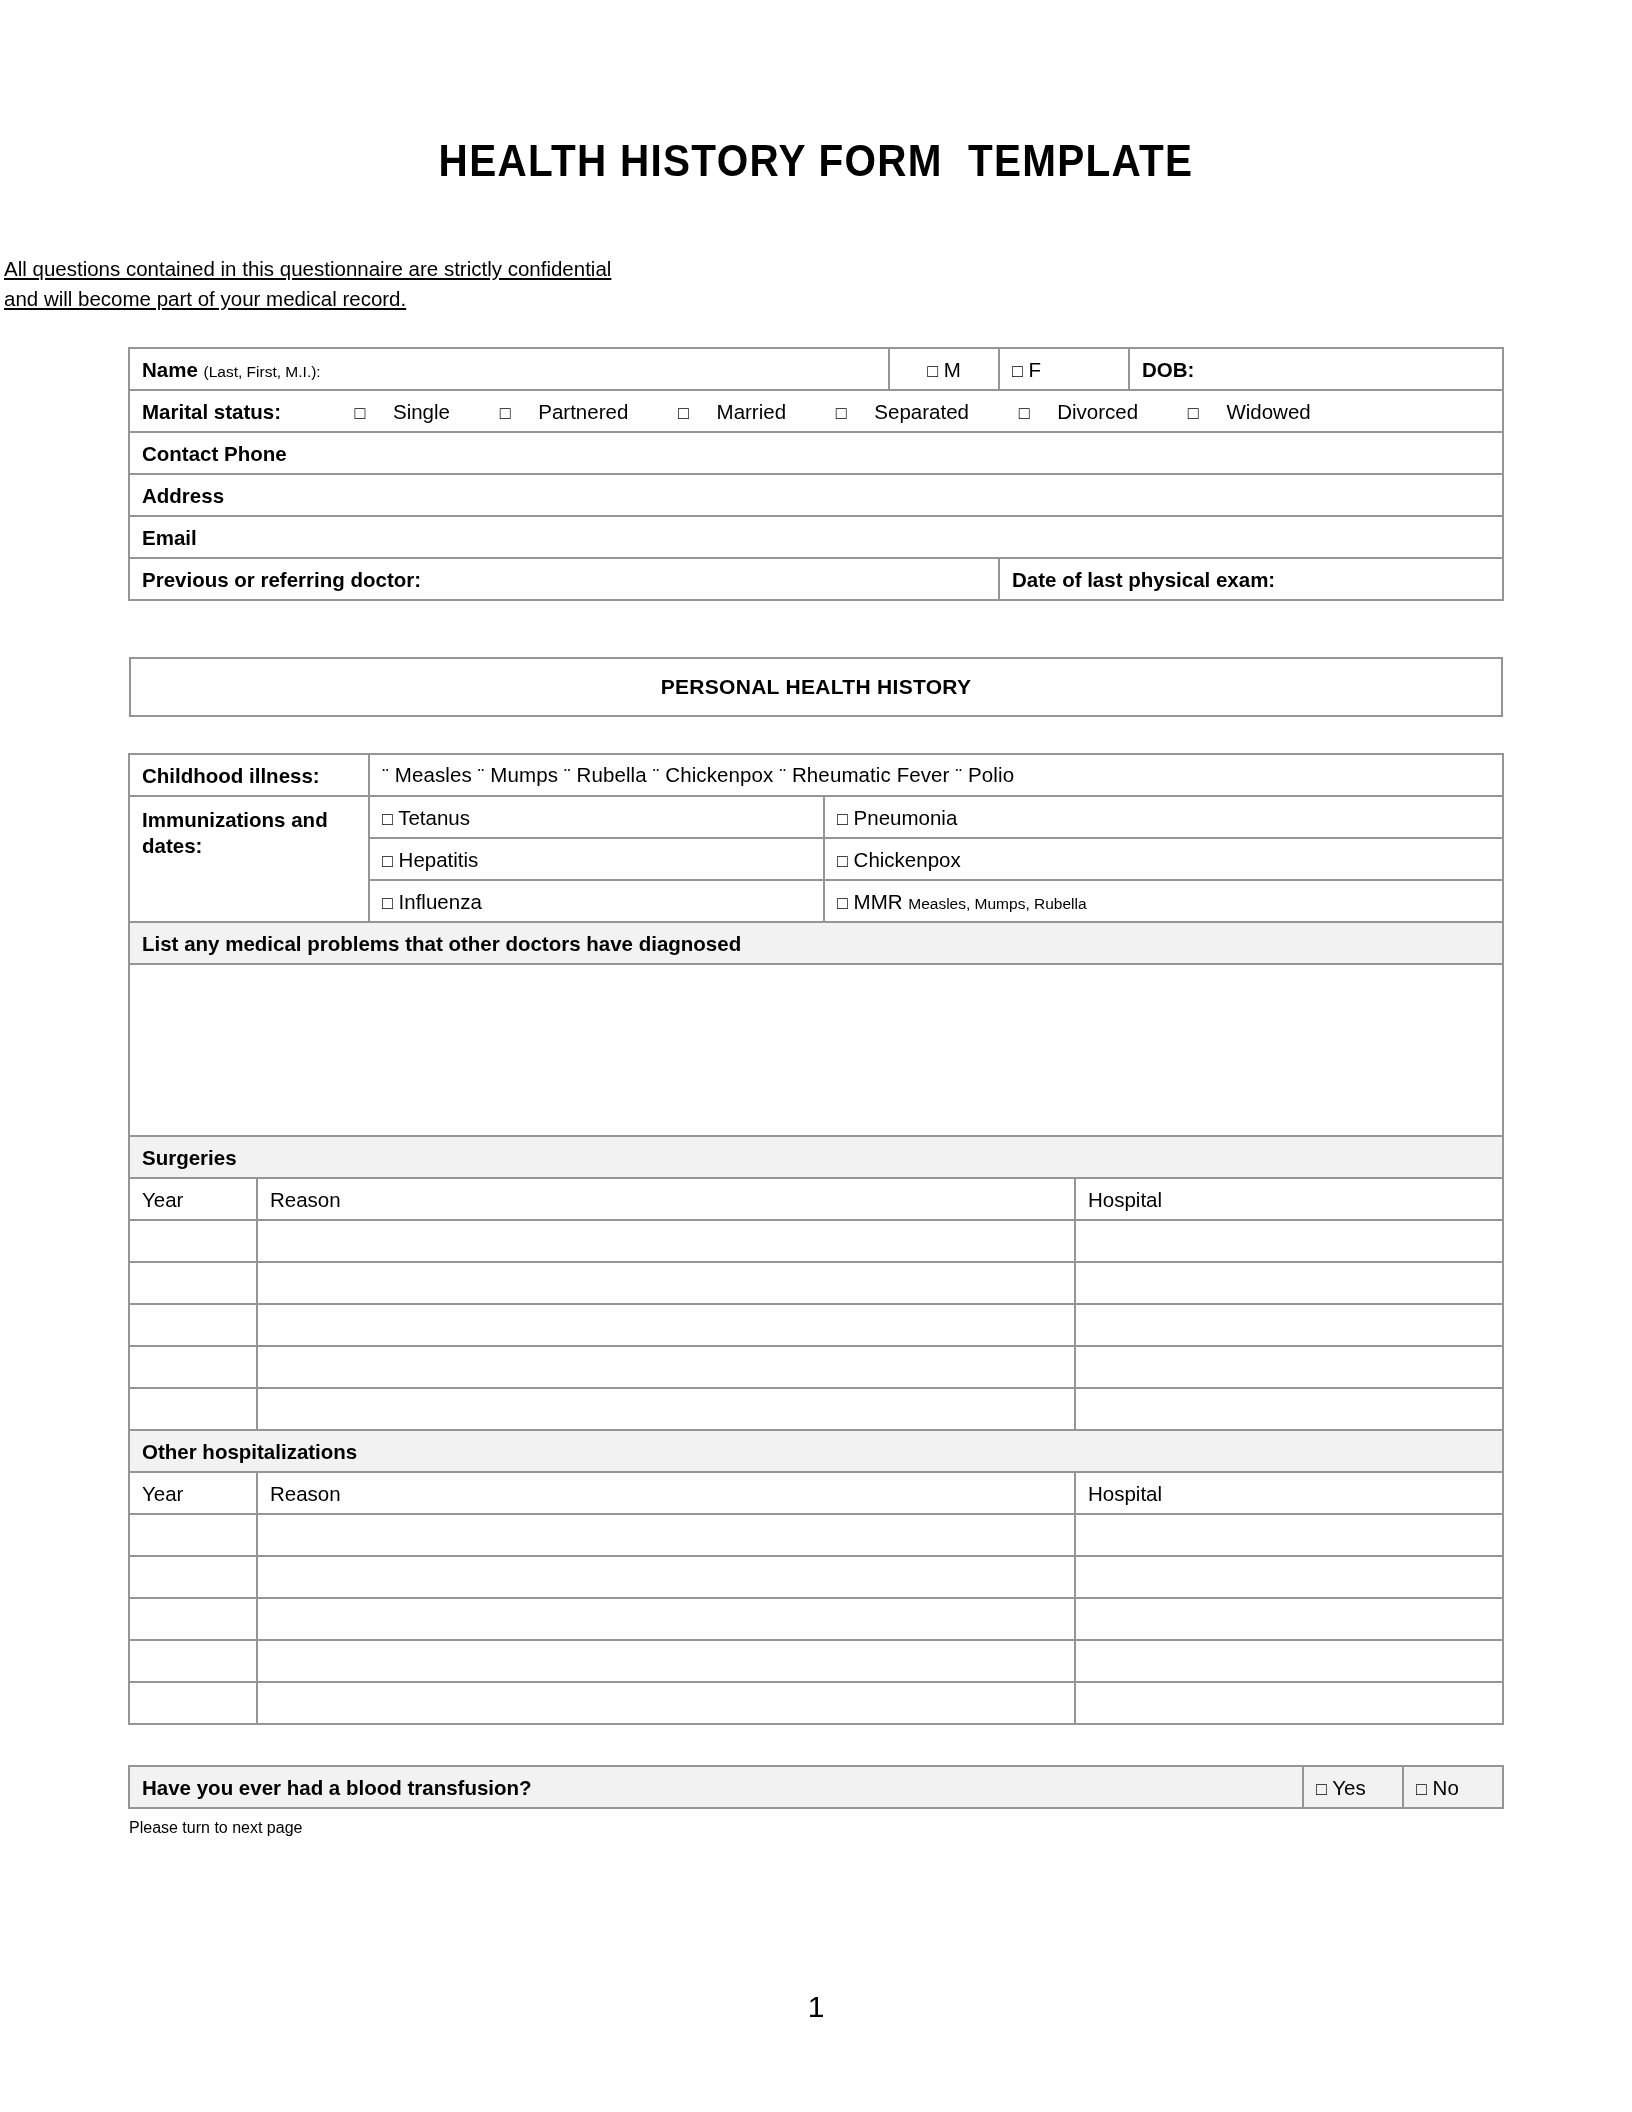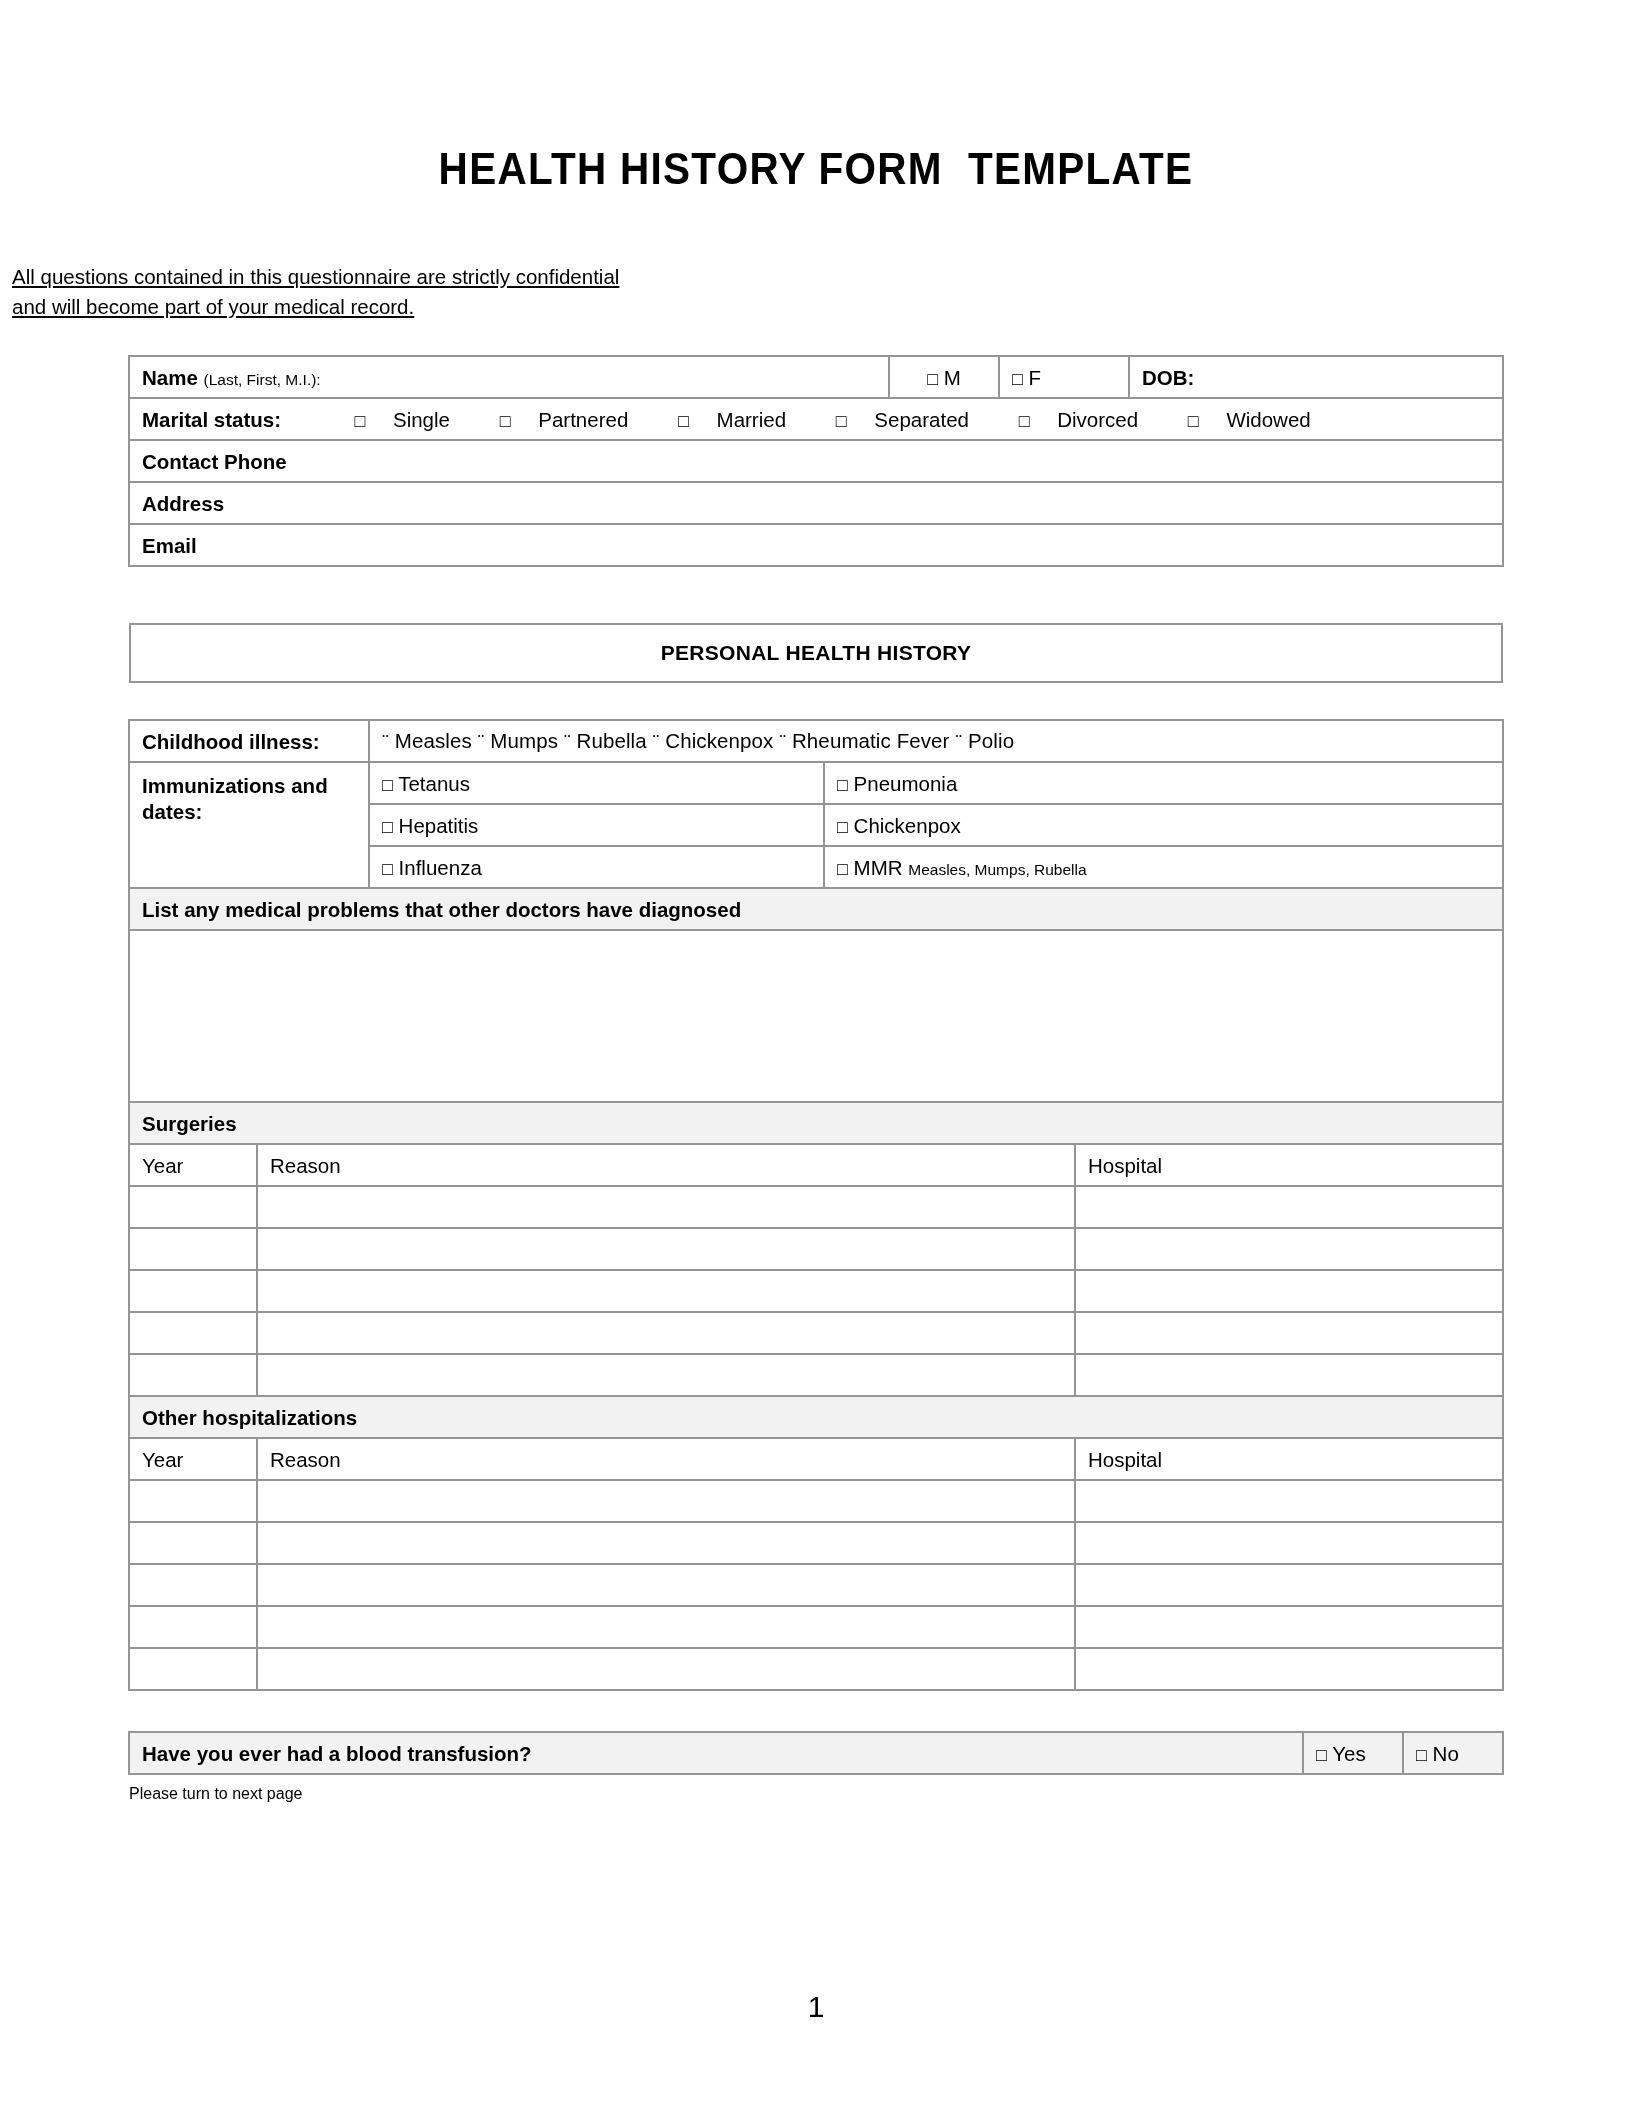--- a/index.html
+++ b/index.html
@@ -10,21 +10,21 @@
     background: #ffffff;
     font-family: "Liberation Sans", sans-serif;
     color: #000000;
     position: relative;
     overflow: hidden;
   }
 
   .page {
     width: 1632px;
     height: 2112px;
-    padding: 12px;
+    padding: 4px;
     position: relative;
   }
 
   
   .doc-title {
     text-align: center;
     font-size: 44px;
     font-weight: bold;
     letter-spacing: 1.4px;
     margin: 0;
@@ -166,20 +166,24 @@
       </tr>
       <tr class="h42">
         <td colspan="4" class="b">Contact Phone</td>
       </tr>
       <tr class="h42">
         <td colspan="4" class="b">Address</td>
       </tr>
       <tr class="h42">
         <td colspan="4" class="b">Email</td>
       </tr>
+      <tr class="h42">
+        <td colspan="2" class="b">Previous or referring doctor:</td>
+        <td colspan="2" class="b">Date of last physical exam:</td>
+      </tr>
     </tbody>
   </table>
 
   <div class="gap-34" style="height:56px"></div>
 
   <table class="sect-banner">
     <tbody>
       <tr>
         <td>PERSONAL HEALTH HISTORY</td>
       </tr>

